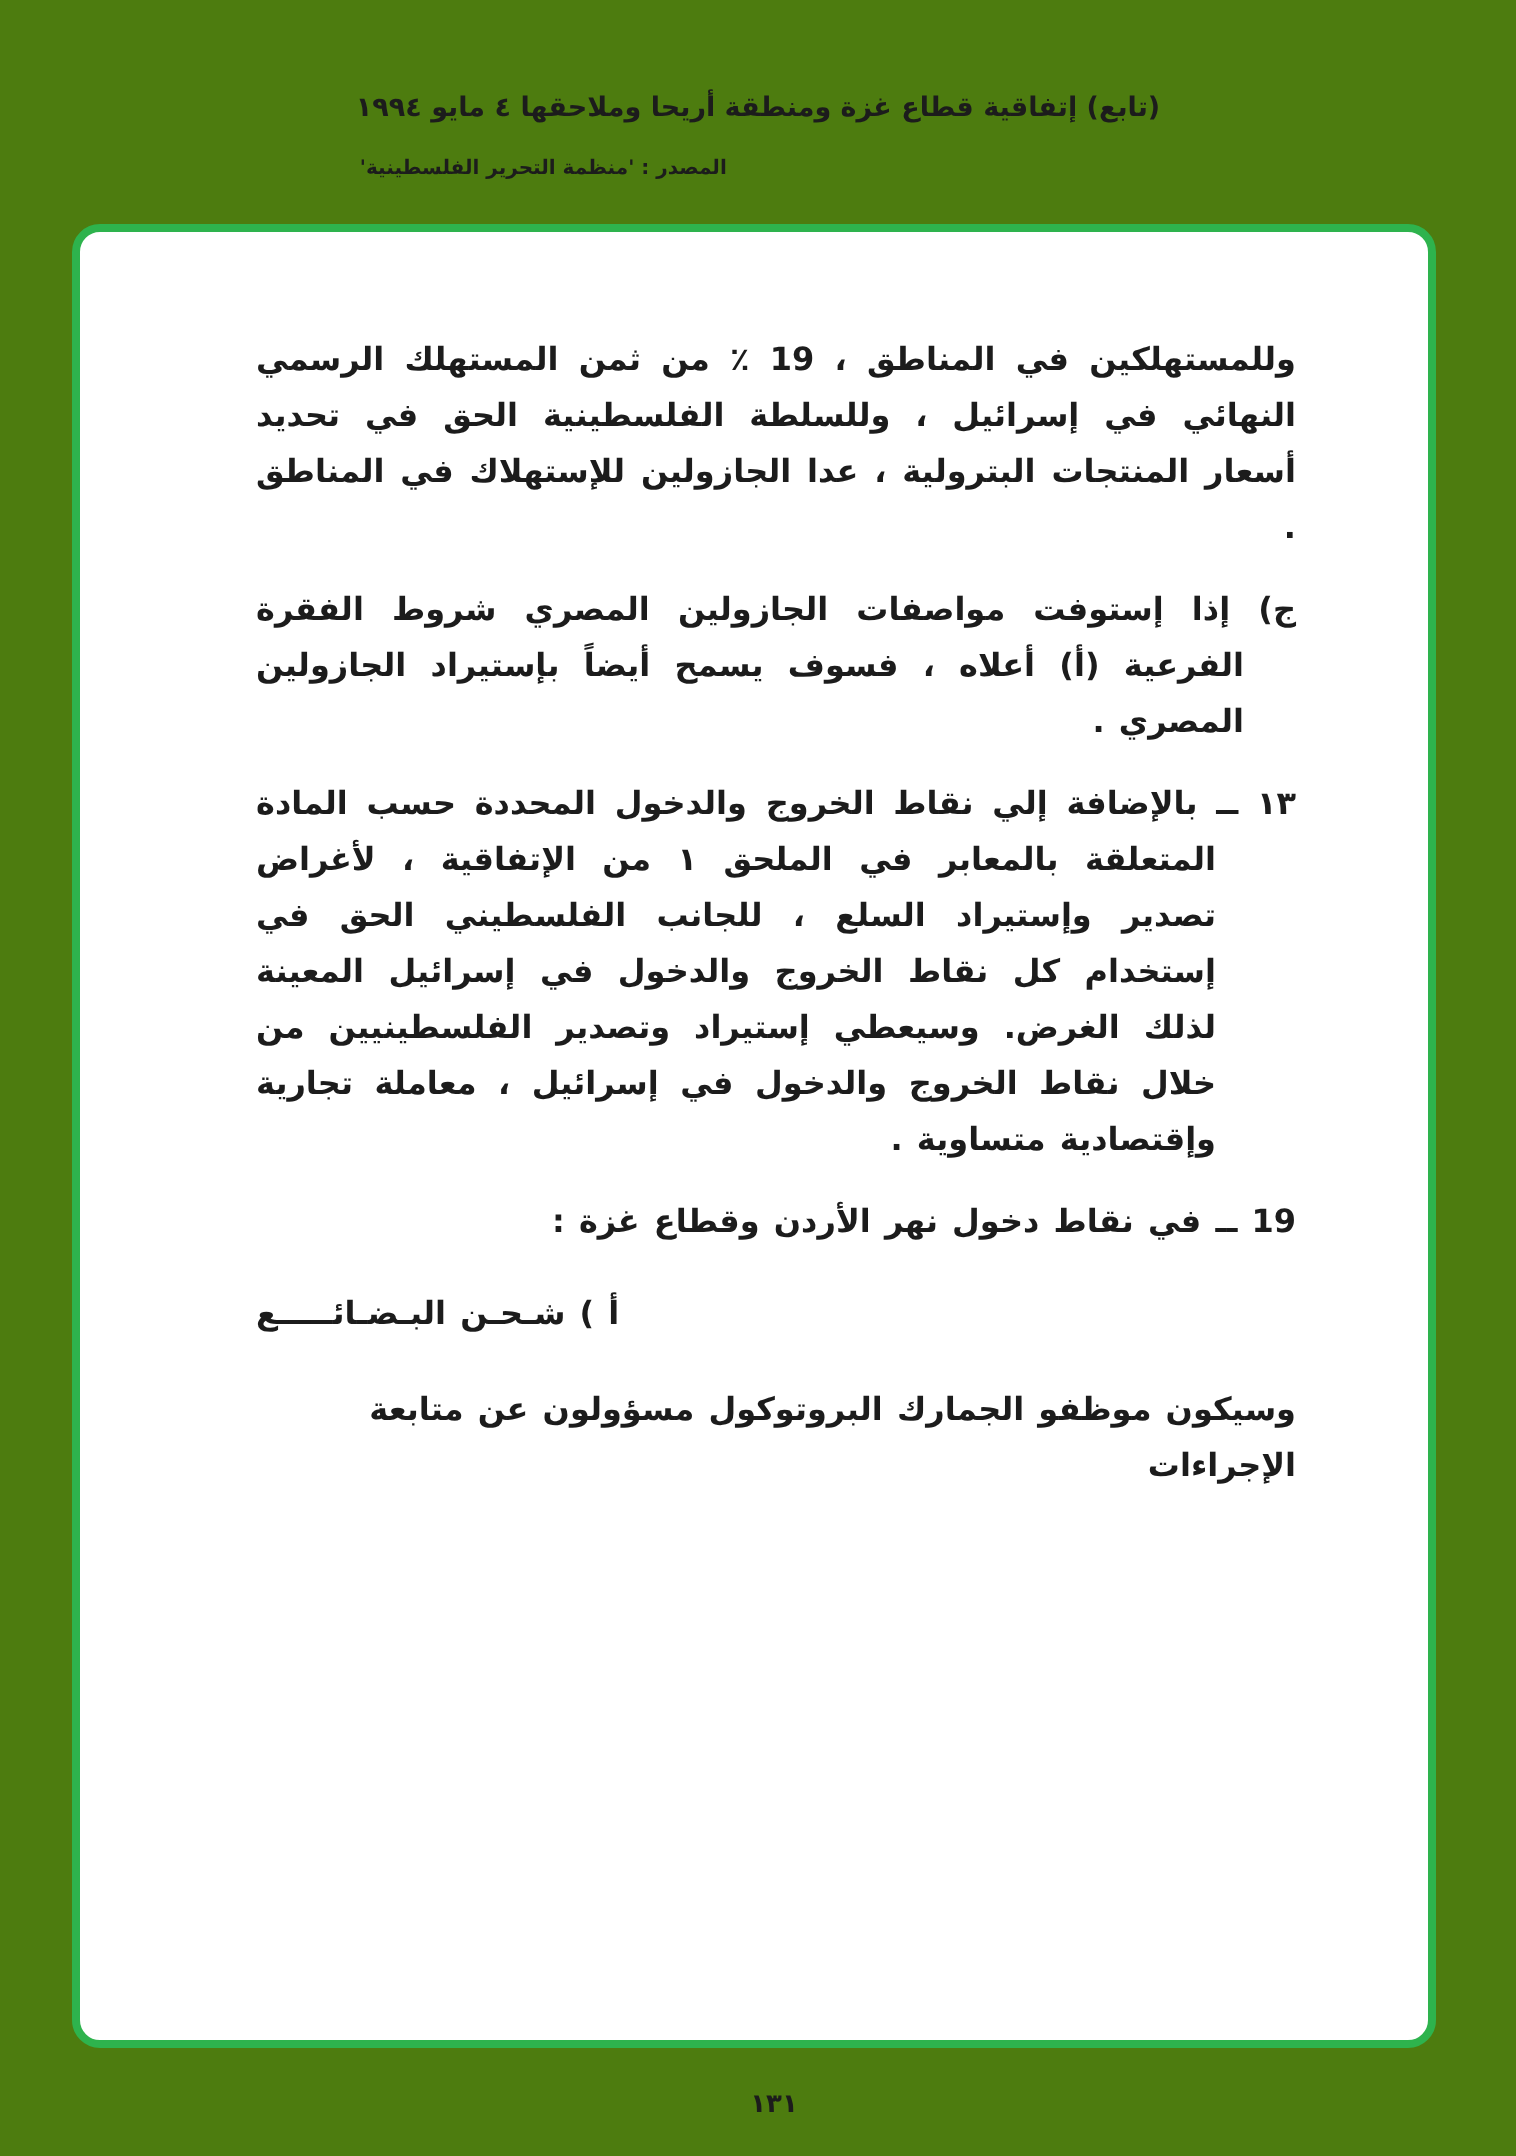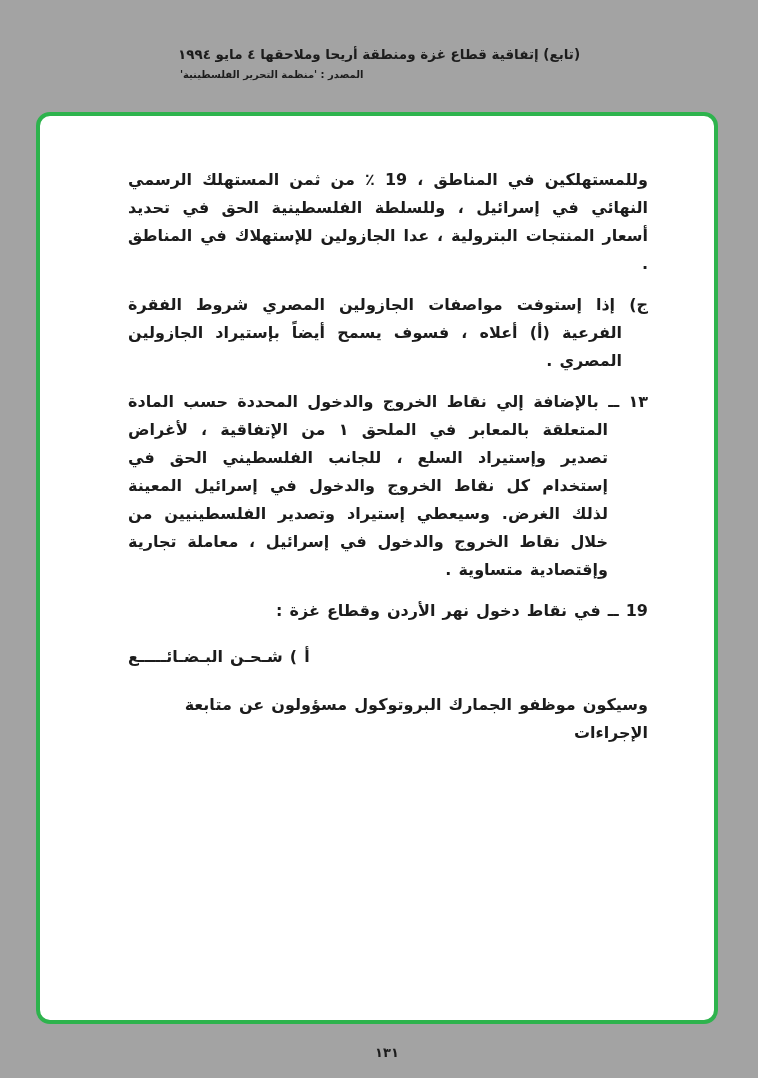--- a/index.html
+++ b/index.html
@@ -3,21 +3,21 @@
 <meta charset="utf-8">
 <style>
   :root{
     --frame_green:#2eb34d;
     --ink:#1c1c1c;
   }
   html,body{margin:0;padding:0;background:#ffffff;}
   .page{
     position:relative;
     width:758px;height:1078px;
-    background:#a3a3a3;
+    background:#4d7c0f;
     font-family:"DejaVu Sans", sans-serif;
     color:var(--ink);
     overflow:hidden;
   }
   
   .header-wrap{
     position:absolute;top:46px;left:0;right:0;
     text-align:center;
   }
   .header-inner{
@@ -29,21 +29,21 @@
     direction:rtl;
     font-size:13.5px;
     font-weight:700;
     letter-spacing:.2px;
     white-space:nowrap;
   }
   .header-line2{
     direction:rtl;
     font-size:10px;
     font-weight:700;
-    margin-top:7px;
+    margin-top:17px;
     text-align:left;     
     padding-left:2px;
     white-space:nowrap;
   }
   
   .frame{
     position:absolute;
     left:36px;top:112px;
     width:682px;height:912px;
     border:4px solid var(--frame_green);

